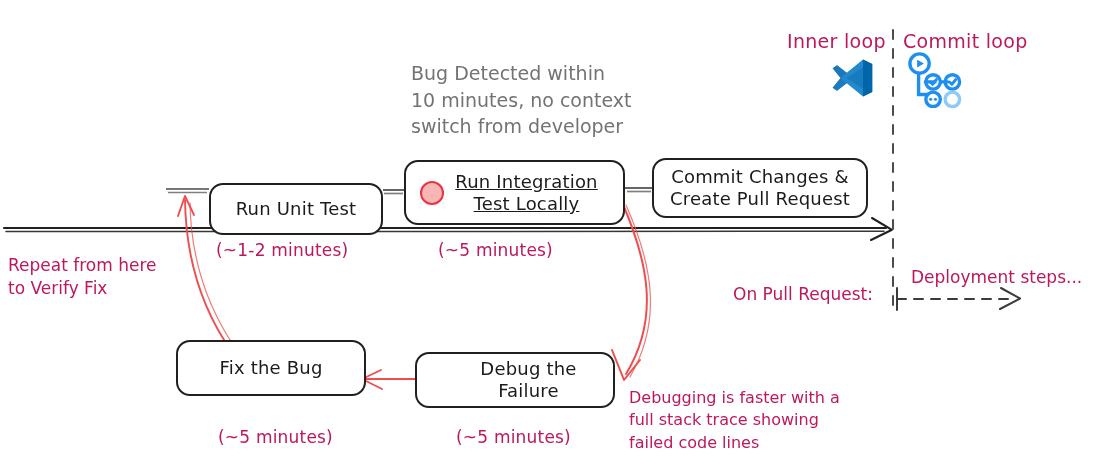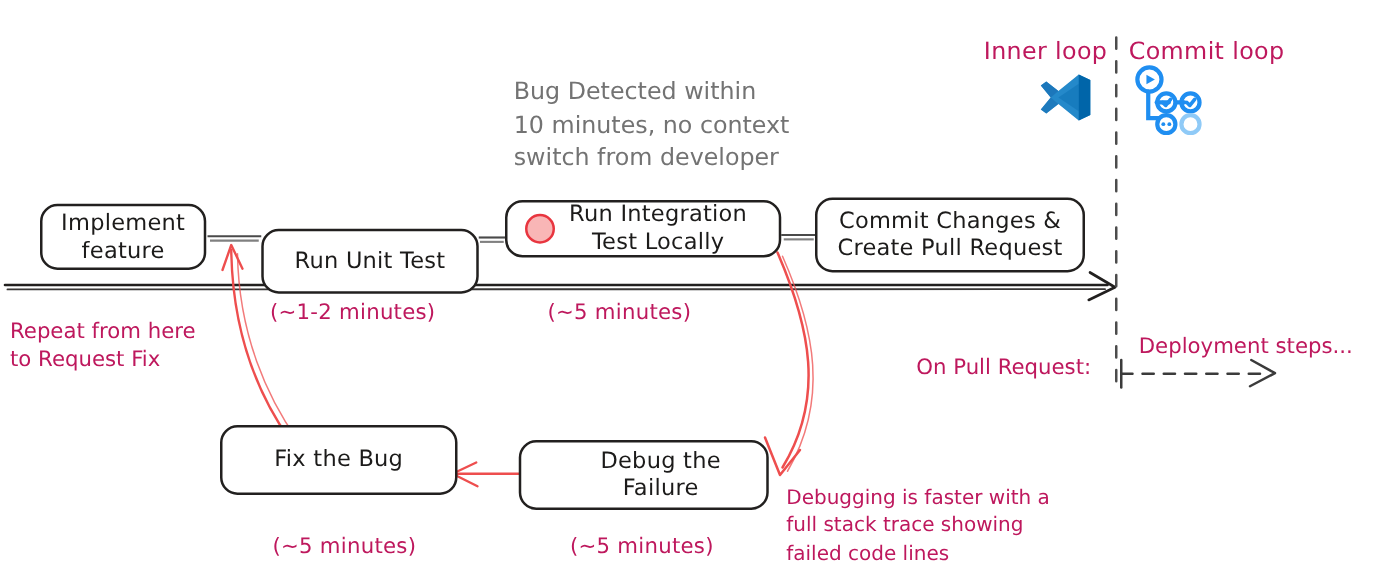--- a/index.html
+++ b/index.html
@@ -159,45 +159,41 @@
       <circle cx="51" cy="98" r="3.2" fill="#1f8ef1"></circle>
       <circle cx="61" cy="98" r="3.2" fill="#1f8ef1"></circle>
       <circle cx="96" cy="98" r="15" fill="none" stroke="#8fcaf7" stroke-width="7"></circle>
     </svg>
   </div>
 
   <div class="txt red note-red" style="left:411px; top:60px;">Bug Detected within
 10 minutes, no context
 switch from developer</div>
 
-  <div class="node" style="left:32px; top:163px; width:133px; height:53px;">
-    <span class="node-label">Implement
-feature</span>
-  </div>
 
   <div class="node" style="left:209px; top:183px; width:174px; height:52px;">
     <span class="node-label">Run Unit Test</span>
   </div>
 
-  <div class="node with-marker" style="left:404px; top:160px; width:221px; height:46px;">
+  <div class="node with-marker" style="left:404px; top:160px; width:221px; height:65px;text-decoration:underline;">
     <span class="marker-dot"></span>
     <span class="node-label">Run Integration
 Test Locally</span>
   </div>
 
   <div class="node" style="left:652px; top:158px; width:216px; height:60px;">
     <span class="node-label">Commit Changes &amp;
 Create Pull Request</span>
   </div>
 
   <div class="txt dur" style="left:216px; top:240px;">(~1-2 minutes)</div>
   <div class="txt dur" style="left:438px; top:240px;">(~5 minutes)</div>
 
   <div class="txt note" style="left:8px; top:254px;">Repeat from here
-to Request Fix</div>
+to Verify Fix</div>
 
   <div class="node" style="left:176px; top:340px; width:190px; height:56px;">
     <span class="node-label">Fix the Bug</span>
   </div>
 
   <div class="node" style="left:415px; top:352px; width:200px; height:56px;padding-left:27px;">
     <span class="node-label">Debug the Failure</span>
   </div>
 
   <div class="txt dur" style="left:218px; top:427px;">(~5 minutes)</div>

